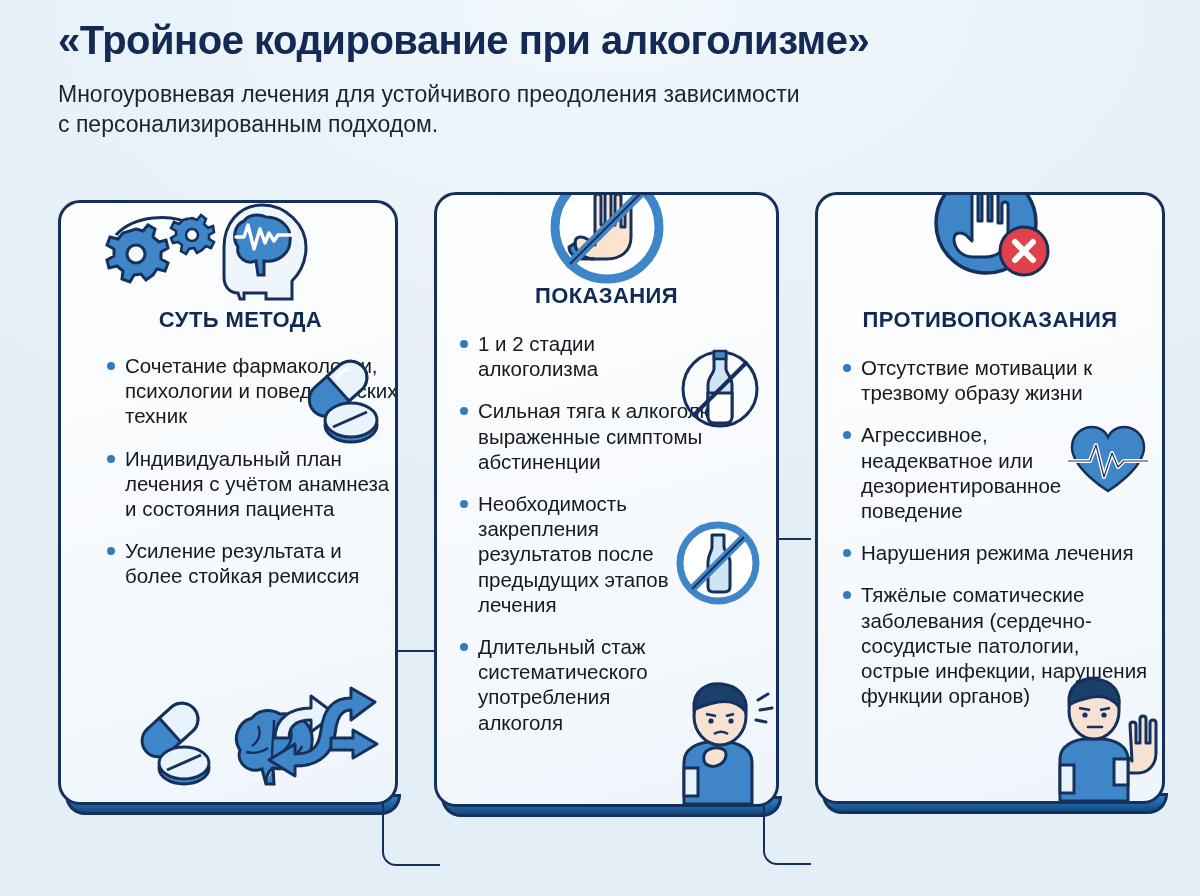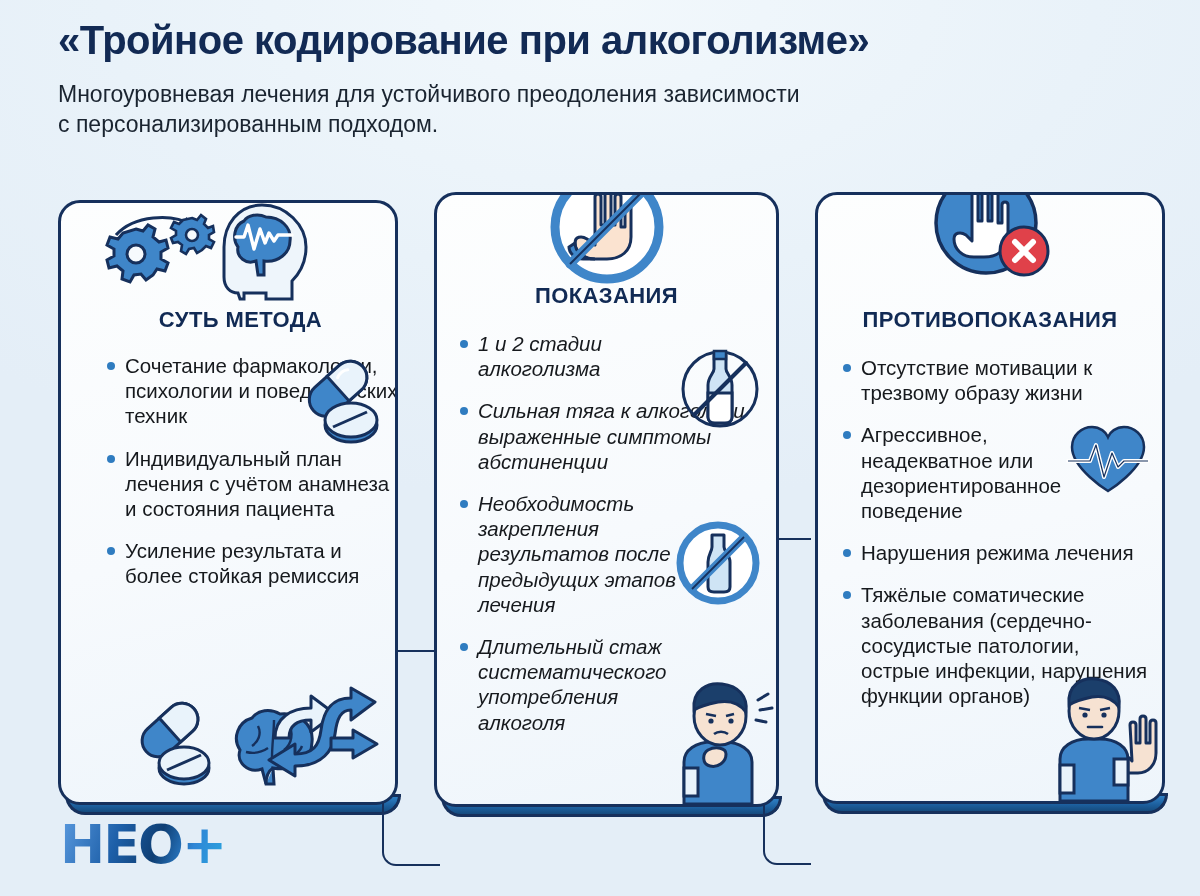--- a/index.html
+++ b/index.html
@@ -64,21 +64,21 @@
   ul.bullets li{
     position:relative;padding-left:21px;
     font-size:20.5px;line-height:1.23;color:#16191d;
     margin-bottom:17px;
   }
   ul.bullets li::before{
     content:"";position:absolute;left:3px;top:9px;
     width:8px;height:8px;border-radius:50%;background:#2f7cc0;
   }
   #card1 ul.bullets{margin:20px 0 0 18px;width:300px;}
-  #card2 ul.bullets{margin:22px 0 0 20px;width:300px;font-style:italic;}
+  #card2 ul.bullets{margin:22px 0 0 20px;width:300px;}
   #card3 ul.bullets{margin:22px 0 0 22px;width:308px;}
 
   
   .ic{position:absolute;}
   .top-icon{position:absolute;}
 
   
   .logo{position:absolute;left:60px;top:818px;}
   .logo-text{
     font-size:54px;font-weight:bold;letter-spacing:-2px;line-height:1;
@@ -311,17 +311,14 @@
           <path d="M35 41 L46 43" stroke="#16305c" stroke-width="2.4" fill="none"></path>
           <path d="M66 41 L56 43" stroke="#16305c" stroke-width="2.4" fill="none"></path>
           <path d="M44 60 L58 60" stroke="#16305c" stroke-width="2.6" fill="none" stroke-linecap="round"></path>
         </svg>
 
       </div>
     </div>
 
   </div>
 
-  <div class="logo">
-    <div class="logo-text">НЕО+</div>
-  </div>
 
 </div>
 
 </body></html>

